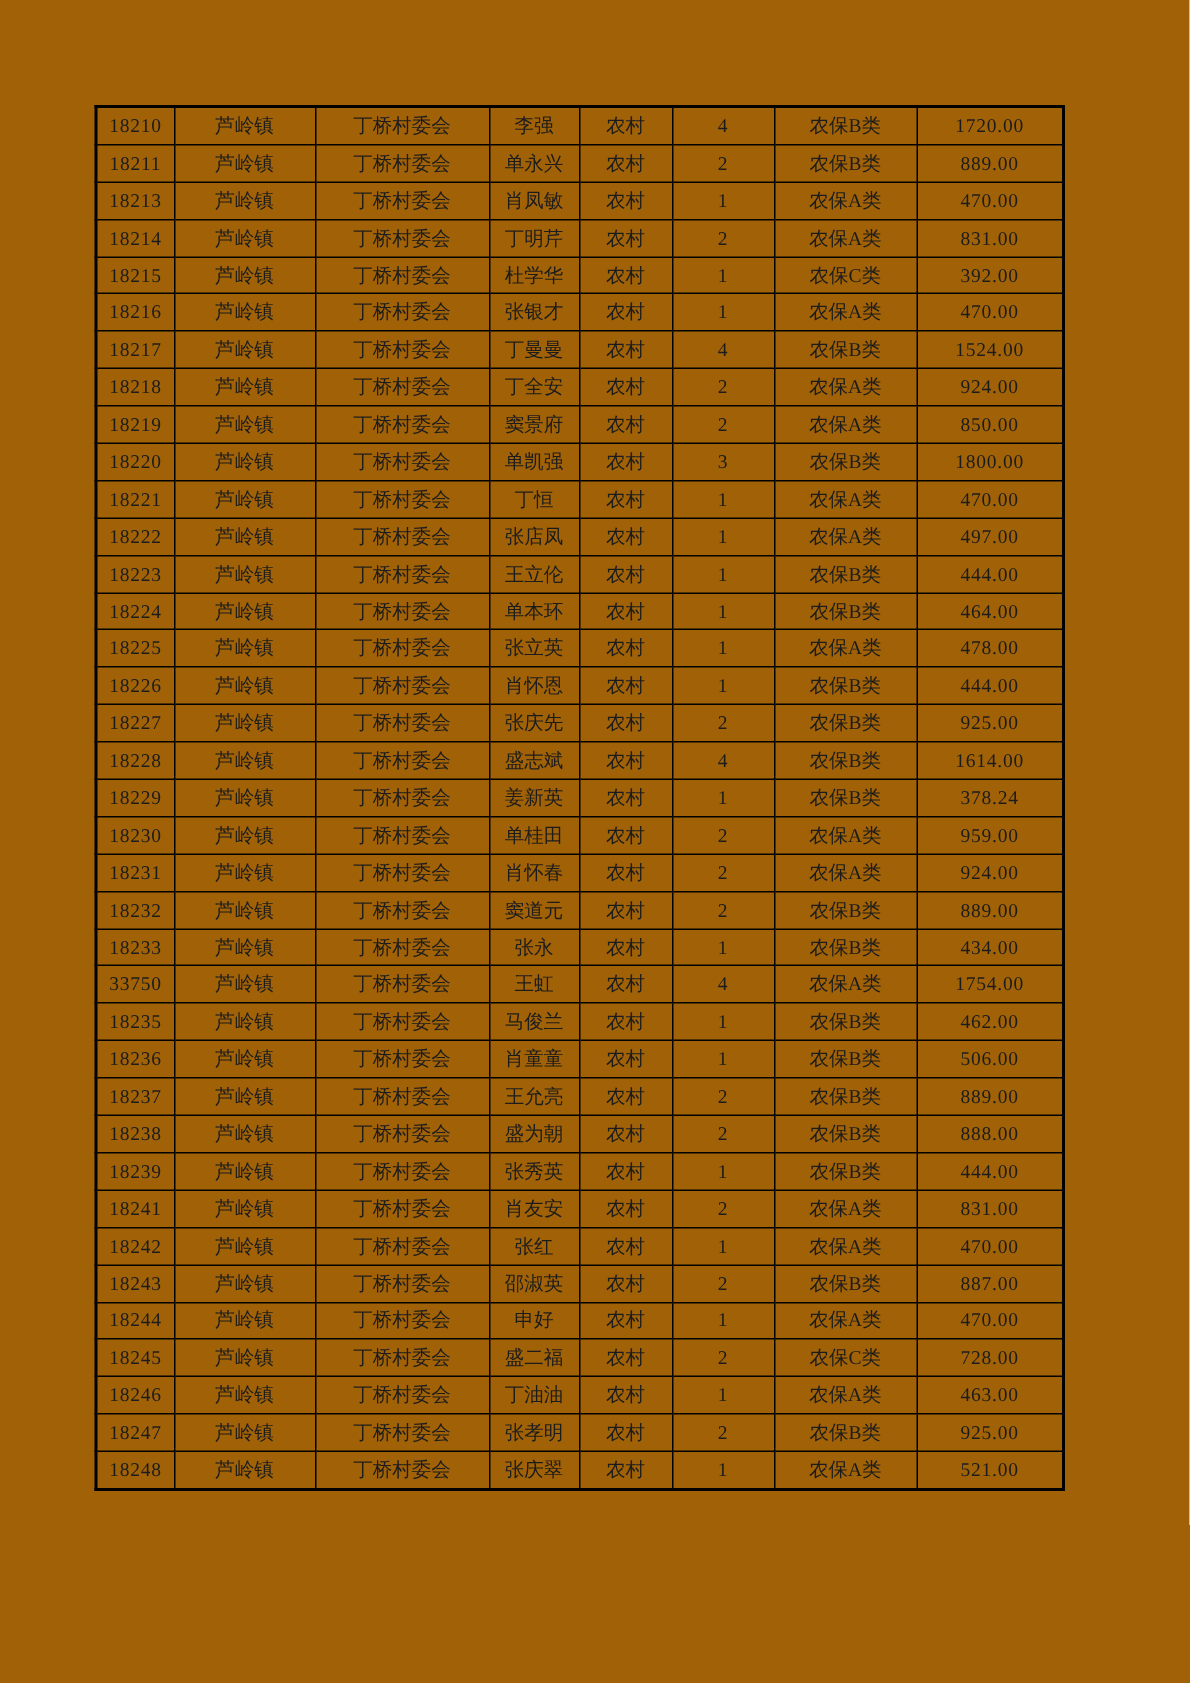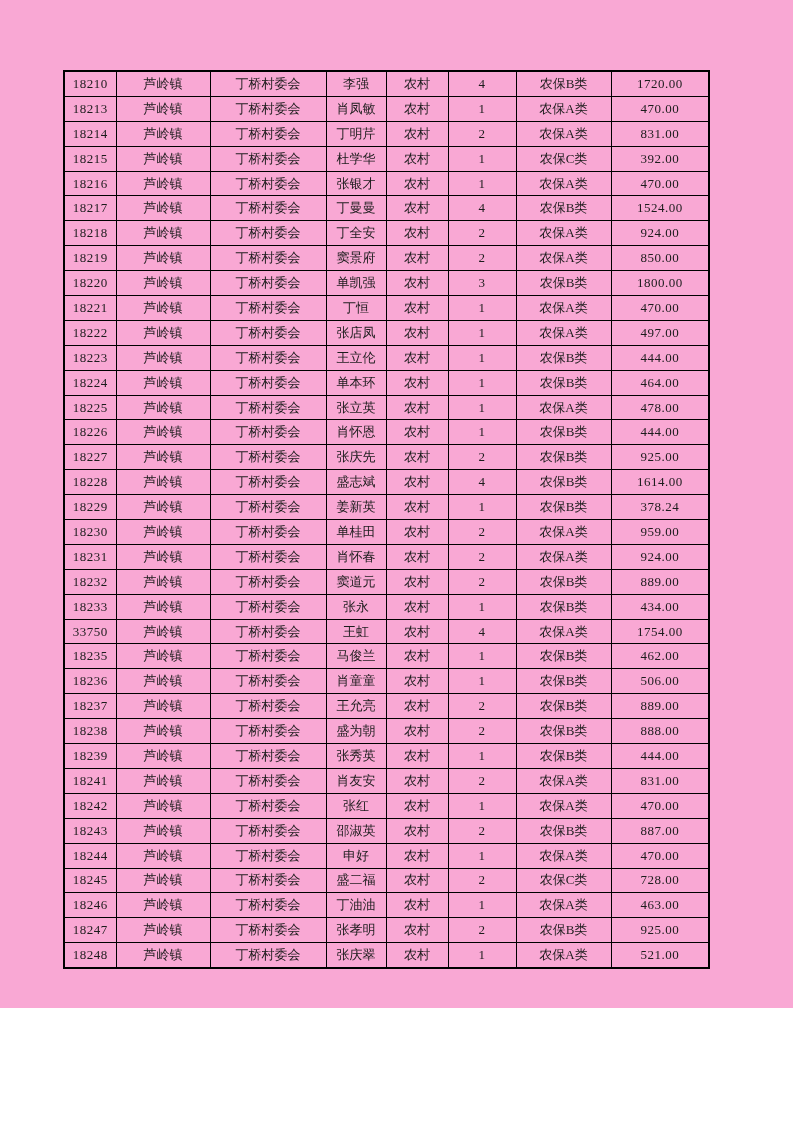--- a/index.html
+++ b/index.html
@@ -3,22 +3,22 @@
 <meta charset="utf-8">
 <style>
   html, body {
     margin: 0;
     padding: 0;
     background: #ffffff;
   }
   .page {
     position: relative;
     width: 793px;
-    height: 1008px;
-    background: #f9a8d4;
+    height: 1122px;
+    background: #a16207;
     overflow: hidden;
     font-family: "Liberation Serif", "DejaVu Serif", serif;
     color: #1c1c1c;
   }
   table.grid {
     position: absolute;
     left: 63px;
     top: 70px;
     border-collapse: collapse;
     table-layout: fixed;
@@ -60,20 +60,30 @@
         <td class="num">18210</td>
         <td>芦岭镇</td>
         <td>丁桥村委会</td>
         <td>李强</td>
         <td>农村</td>
         <td class="num">4</td>
         <td>农保B类</td>
         <td class="num">1720.00</td>
       </tr>
         <tr>
+        <td class="num">18211</td>
+        <td>芦岭镇</td>
+        <td>丁桥村委会</td>
+        <td>单永兴</td>
+        <td>农村</td>
+        <td class="num">2</td>
+        <td>农保B类</td>
+        <td class="num">889.00</td>
+      </tr>
+        <tr>
         <td class="num">18213</td>
         <td>芦岭镇</td>
         <td>丁桥村委会</td>
         <td>肖凤敏</td>
         <td>农村</td>
         <td class="num">1</td>
         <td>农保A类</td>
         <td class="num">470.00</td>
       </tr>
         <tr>

